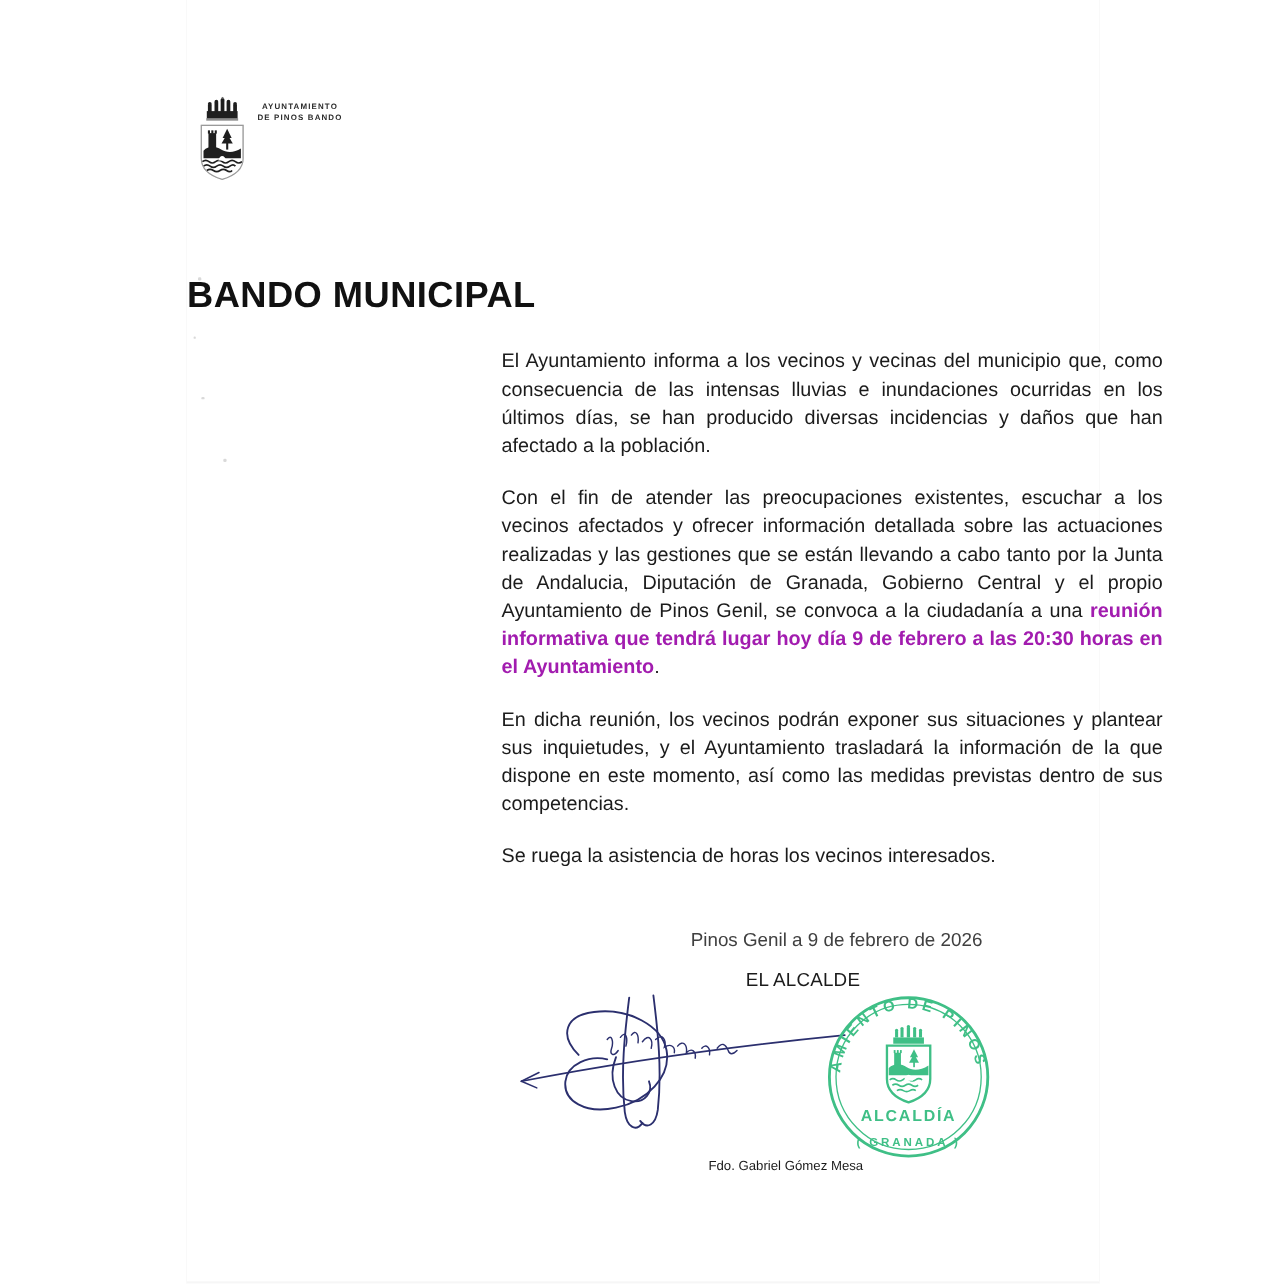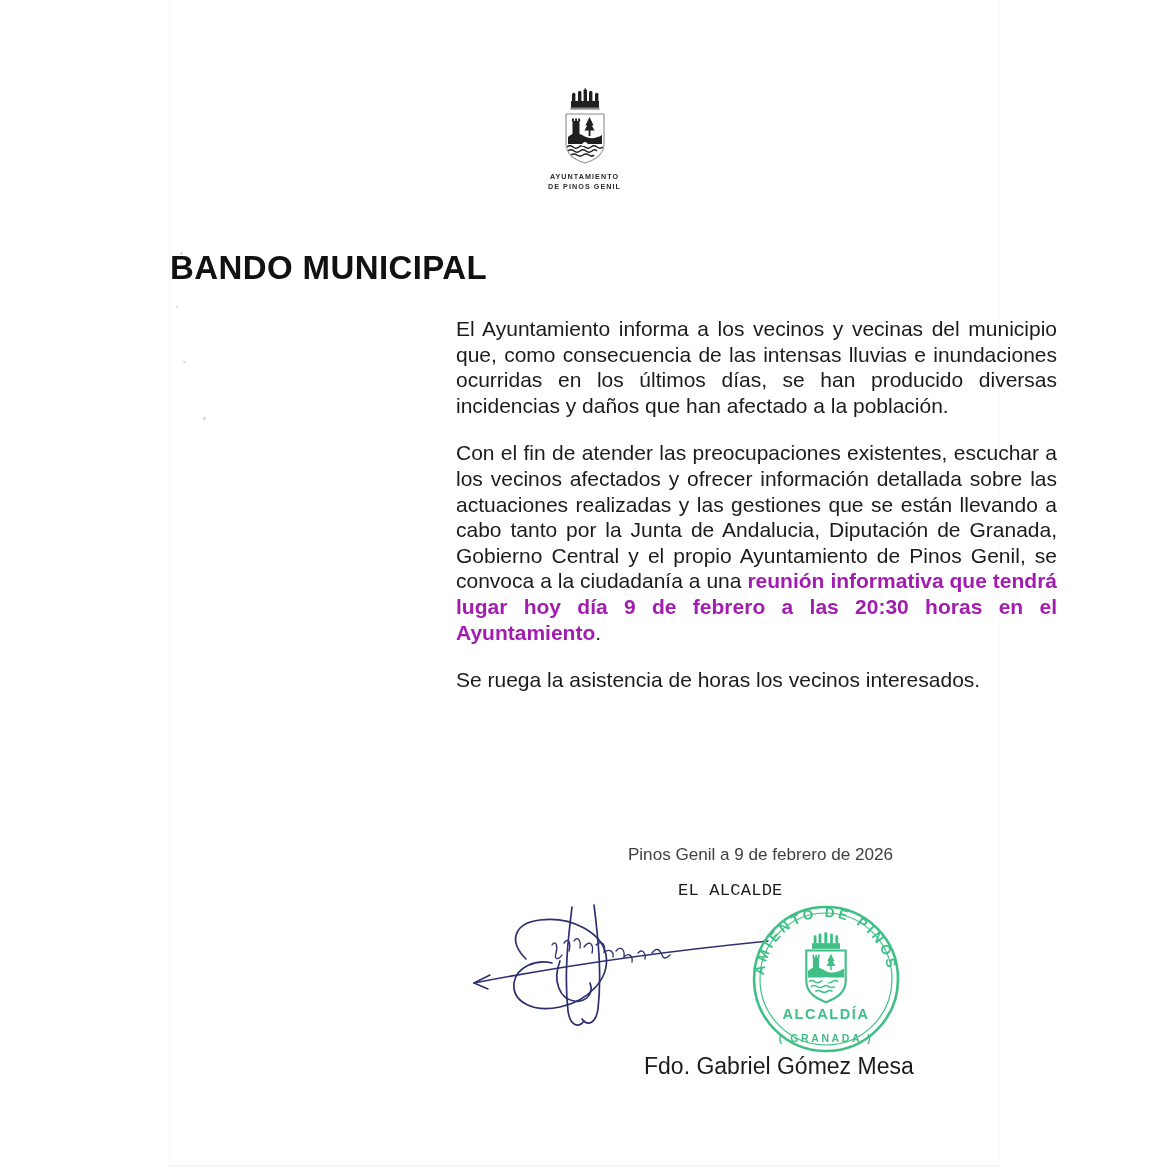--- a/index.html
+++ b/index.html
@@ -40,22 +40,22 @@
     opacity: .55;
   }
 
   
   #letterhead {
     position: absolute;
     left: 0;
     right: 0;
     top: 88px;
     display: flex;
-    flex-direction: column;
-    align-items: center;
+    flex-direction: row;
+    align-items: flex-start;
   }
   #crest-svg { display: block; }
   #letterhead-name {
     margin-top: 4px;
     text-align: center;
     font-size: 7.2px;
     font-weight: bold;
     letter-spacing: 1.05px;
     line-height: 1.42;
     color: #2b2b2b;
@@ -78,21 +78,21 @@
   #body-text {
     position: absolute;
     left: 286px;
     top: 316px;
     width: 601px;
   }
   .para {
     margin: 0 0 22px 0;
     text-align: justify;
     text-justify: inter-word;
-    font-size: 21px;
+    font-size: 18px;
     line-height: 25.6px;
     color: #1b1b1b;
     font-family: "Liberation Sans", sans-serif;
   }
   .para:last-child { margin-bottom: 0; }
   .para b { font-weight: bold; color: #a21caf; }
 
   
   #closing {
     position: absolute;
@@ -111,27 +111,26 @@
     height: 190px;
     margin-top: 16px;
   }
   #mayor-label {
     position: absolute;
     left: 222px;
     top: 0px;
     font-size: 17.1px;
     color: #1b1b1b;
     letter-spacing: .2px;
-    font-family: Liberation Mono, monospace;
   }
   #signed-name {
     position: absolute;
     left: 188px;
     top: 172px;
-    font-size: 23px;
+    font-size: 12px;
     color: #1b1b1b;
   }
   #handwritten-signature {
     position: absolute;
     left: 0px;
     top: 8px;
   }
   #official-stamp {
     position: absolute;
     left: 290px;
@@ -191,29 +190,30 @@
         <path d="M15 63 q3 -2.4 6 0 q3 2.4 6 0 q3 -2.4 6 0 q3 2.4 6 0 q3 -2.4 5 0"></path>
         <path d="M18 67 q3 -2.2 6 0 q3 2.2 6 0 q3 -2.2 6 0 q3 2.2 5 0"></path>
       </g>
 
       <path d="M28.5 58 C29.5 52.5 34.5 52.5 35.5 58 Z" fill="#ffffff"></path>
       <path d="M13 26 H51 V56 C51 66 42 72 32 75 C22 72 13 66 13 56 Z" fill="none" stroke="#9a9a9a" stroke-width="1.1"></path>
     </svg>
 
     <div id="letterhead-name">
       <div>AYUNTAMIENTO</div>
-      <div>DE PINOS GENIL</div>
+      <div>DE PINOS BANDO</div>
     </div>
   </div>
 
   <h1 id="doc-title">BANDO MUNICIPAL</h1>
 
   <div id="body-text">
       <p class="para"><span>El Ayuntamiento informa a los vecinos y vecinas del municipio que, como consecuencia de las intensas lluvias e inundaciones ocurridas en los últimos días, se han producido diversas incidencias y daños que han afectado a la población.</span></p>
       <p class="para"><span>Con el fin de atender las preocupaciones existentes, escuchar a los vecinos afectados y ofrecer información detallada sobre las actuaciones realizadas y las gestiones que se están llevando a cabo tanto por la Junta de Andalucia, Diputación de Granada, Gobierno Central y el propio Ayuntamiento de Pinos Genil, se convoca a la ciudadanía a una </span><b>reunión informativa que tendrá lugar hoy día 9 de febrero a las 20:30 horas en el Ayuntamiento</b><span>.</span></p>
+      <p class="para"><span>En dicha reunión, los vecinos podrán exponer sus situaciones y plantear sus inquietudes, y el Ayuntamiento trasladará la información de la que dispone en este momento, así como las medidas previstas dentro de sus competencias.</span></p>
       <p class="para"><span>Se ruega la asistencia de horas los vecinos interesados.</span></p>
     </div>
 
   <div id="closing">
 
     <div id="place-date">Pinos Genil a 9 de febrero de 2026</div>
 
     <div id="signature-area">
 
       <div id="mayor-label">EL ALCALDE</div>

